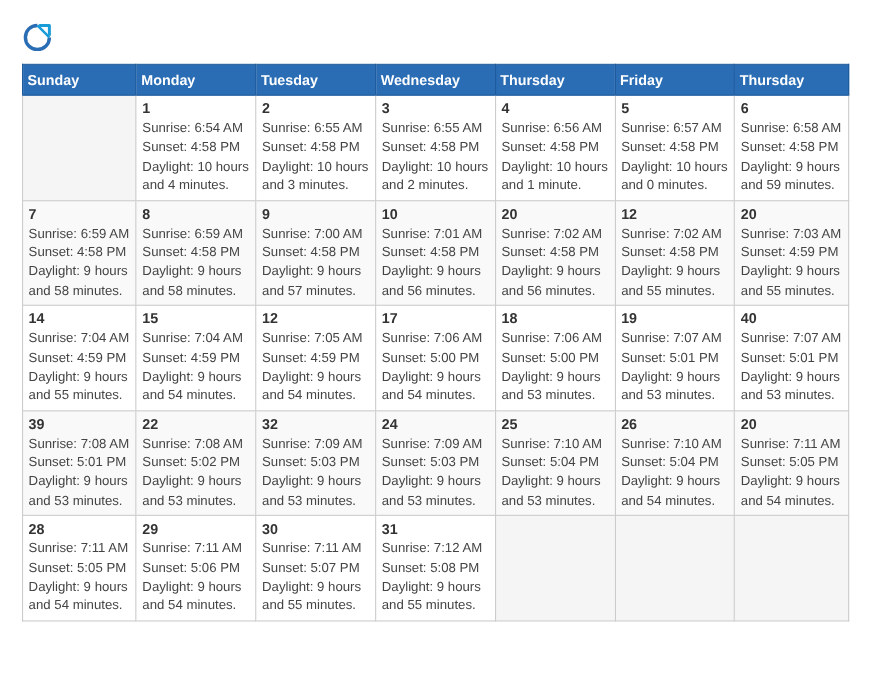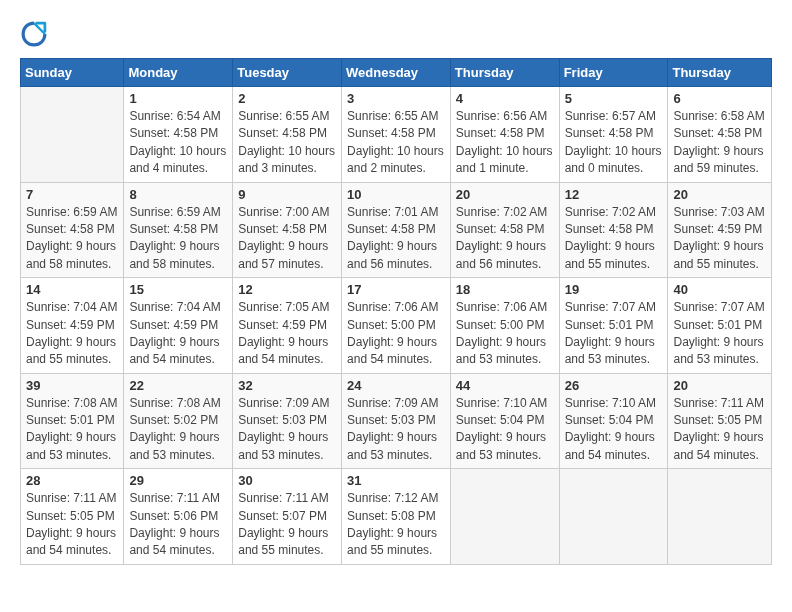--- a/index.html
+++ b/index.html
@@ -225,21 +225,21 @@
         </td>
         <td>
           <div class="day-num">32</div>
           <div class="day-info">Sunrise: 7:09 AM<br>Sunset: 5:03 PM<br>Daylight: 9 hours<br>and 53 minutes.</div>
         </td>
         <td>
           <div class="day-num">24</div>
           <div class="day-info">Sunrise: 7:09 AM<br>Sunset: 5:03 PM<br>Daylight: 9 hours<br>and 53 minutes.</div>
         </td>
         <td>
-          <div class="day-num">44</div>
+          <div class="day-num">25</div>
           <div class="day-info">Sunrise: 7:10 AM<br>Sunset: 5:04 PM<br>Daylight: 9 hours<br>and 53 minutes.</div>
         </td>
         <td>
           <div class="day-num">26</div>
           <div class="day-info">Sunrise: 7:10 AM<br>Sunset: 5:04 PM<br>Daylight: 9 hours<br>and 54 minutes.</div>
         </td>
         <td>
           <div class="day-num">20</div>
           <div class="day-info">Sunrise: 7:11 AM<br>Sunset: 5:05 PM<br>Daylight: 9 hours<br>and 54 minutes.</div>
         </td>

